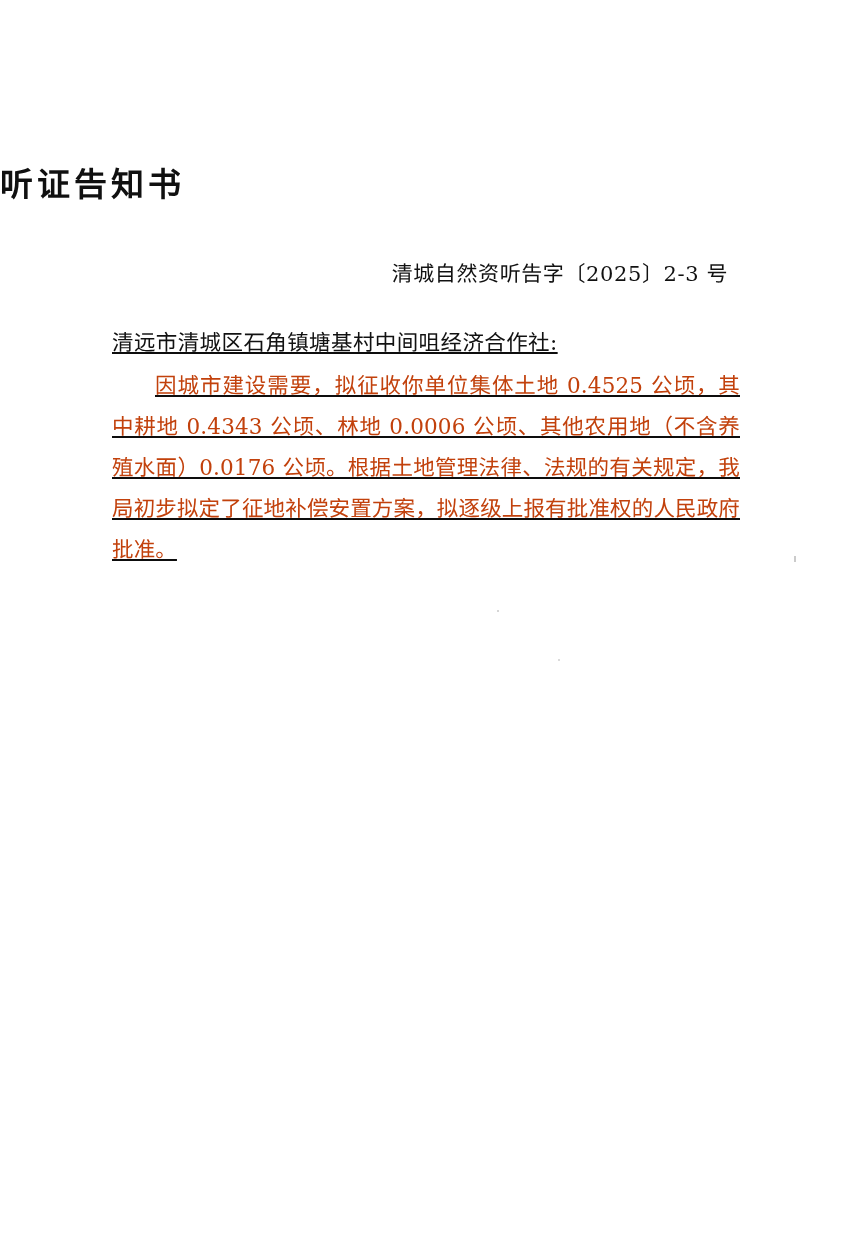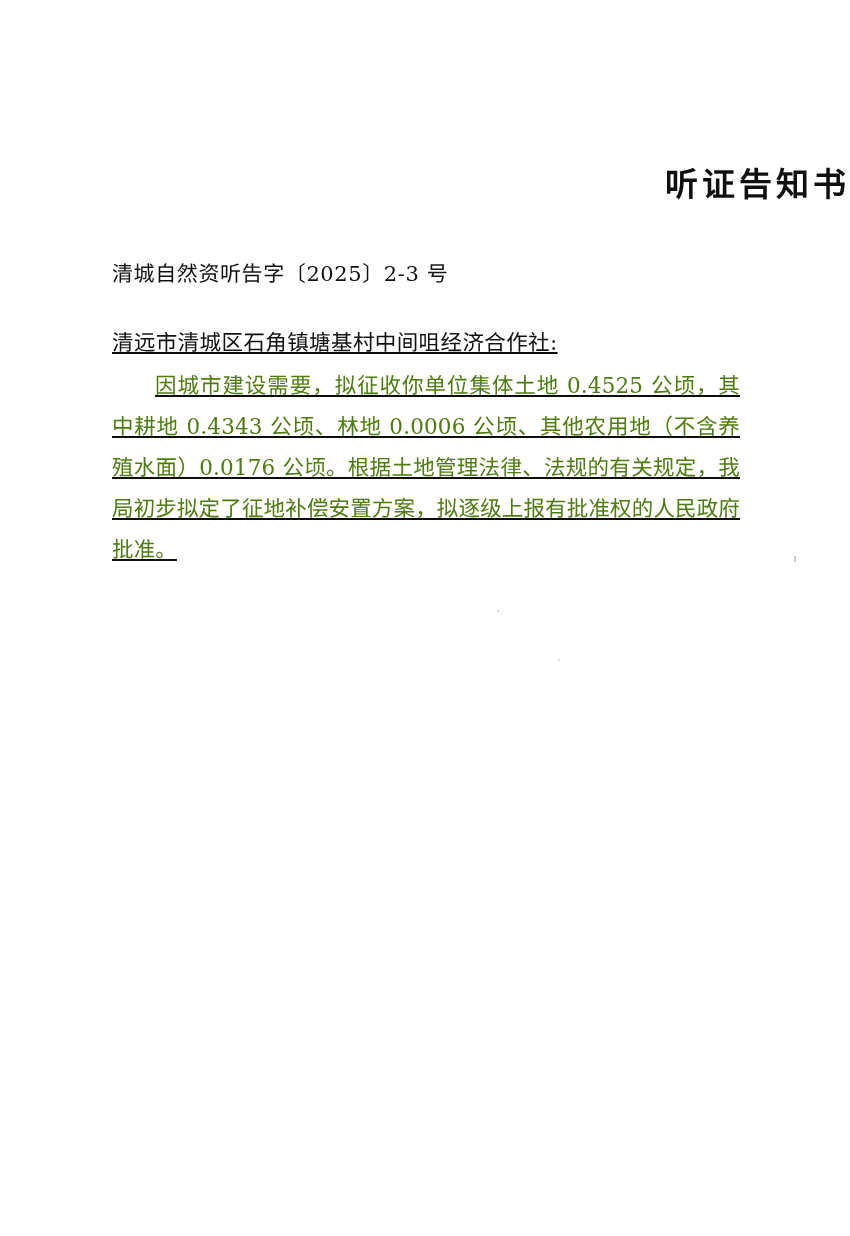--- a/index.html
+++ b/index.html
@@ -20,36 +20,36 @@
     color: #0d0d0d;
     -webkit-font-smoothing: antialiased;
   }
 
   
   .doc-title {
     position: absolute;
     top: 163px;
     left: 0;
     width: 850px;
-    text-align: right;
+    text-align: left;
     font-family: "DejaVu Sans", "Liberation Sans", sans-serif;
     font-size: 33px;
     font-weight: 700;
     letter-spacing: 4px;
     line-height: 44px;
     color: #101010;
   }
 
   
   .doc-number {
     position: absolute;
     top: 258px;
-    left: 112px;
+    left: 102px;
     width: 626px;
-    text-align: left;
+    text-align: right;
     padding-right: 3px;
     font-size: 21px;
     line-height: 32px;
     letter-spacing: 0.6px;
     color: #111111;
   }
 
   
   .body-block {
     position: absolute;
@@ -70,21 +70,21 @@
 
   .para {
     font-size: 21.5px;
     line-height: 41px;
     letter-spacing: 0.15px;
     margin: 0;
     text-align: justify;
     text-justify: inter-character;
     text-align-last: left;
     text-indent: 2em;
-    color: #4d7c0f;
+    color: #c2410c;
     word-break: break-all;
   }
 
   
   .speck {
     position: absolute;
     background: #b9b9b9;
     opacity: 0.75;
     pointer-events: none;
   }

